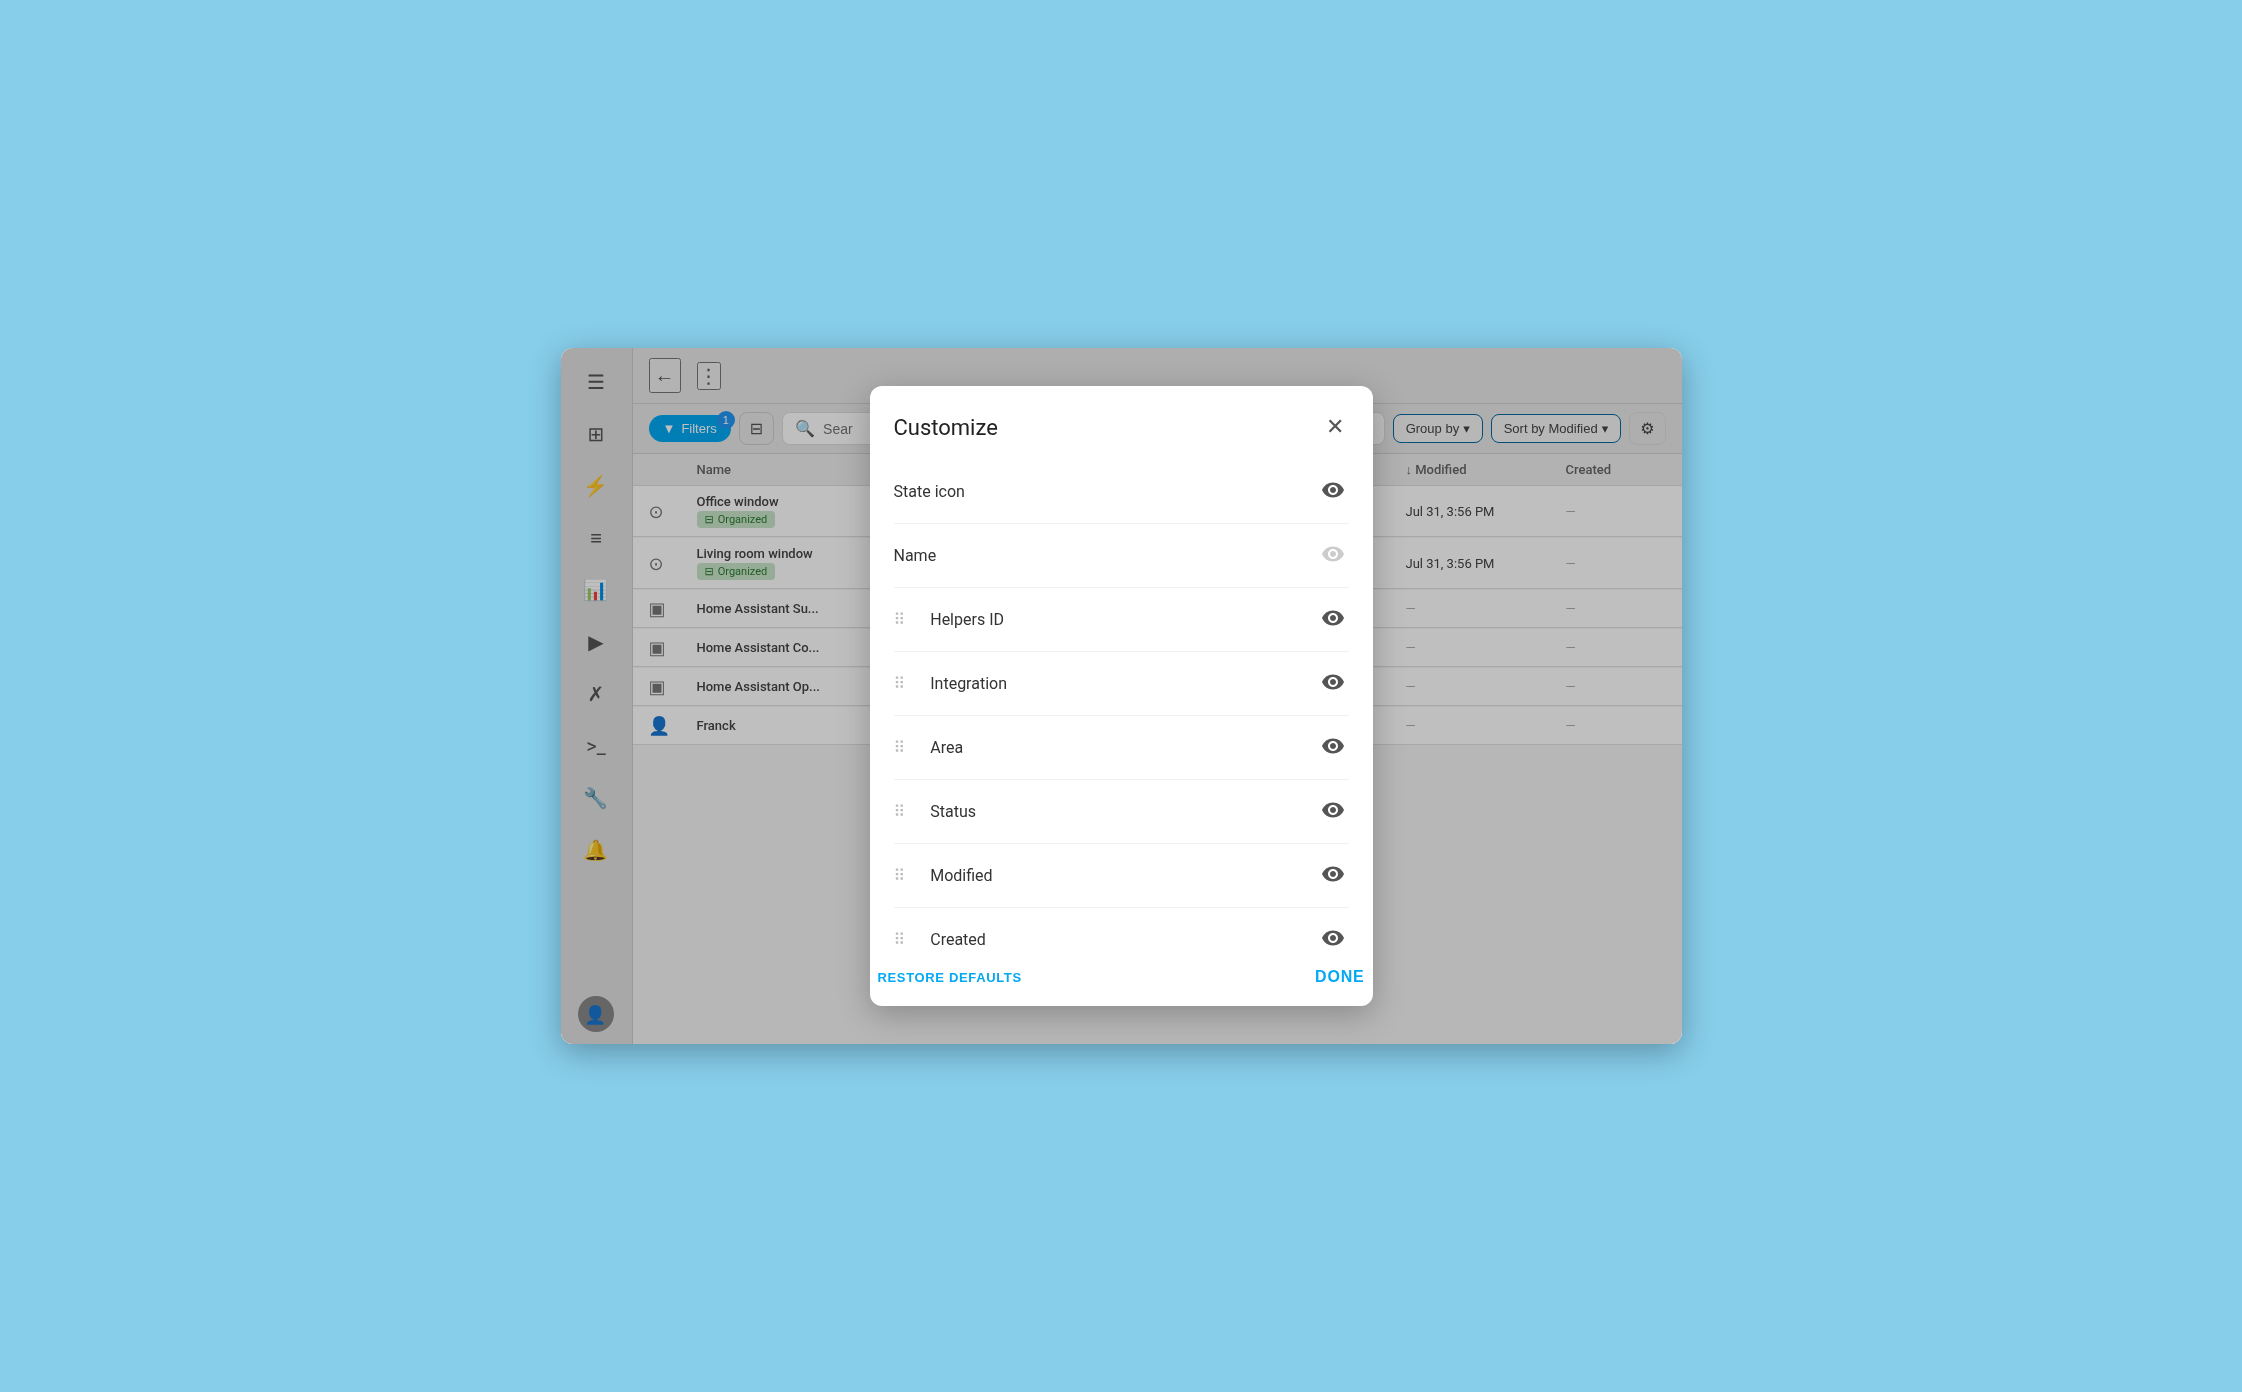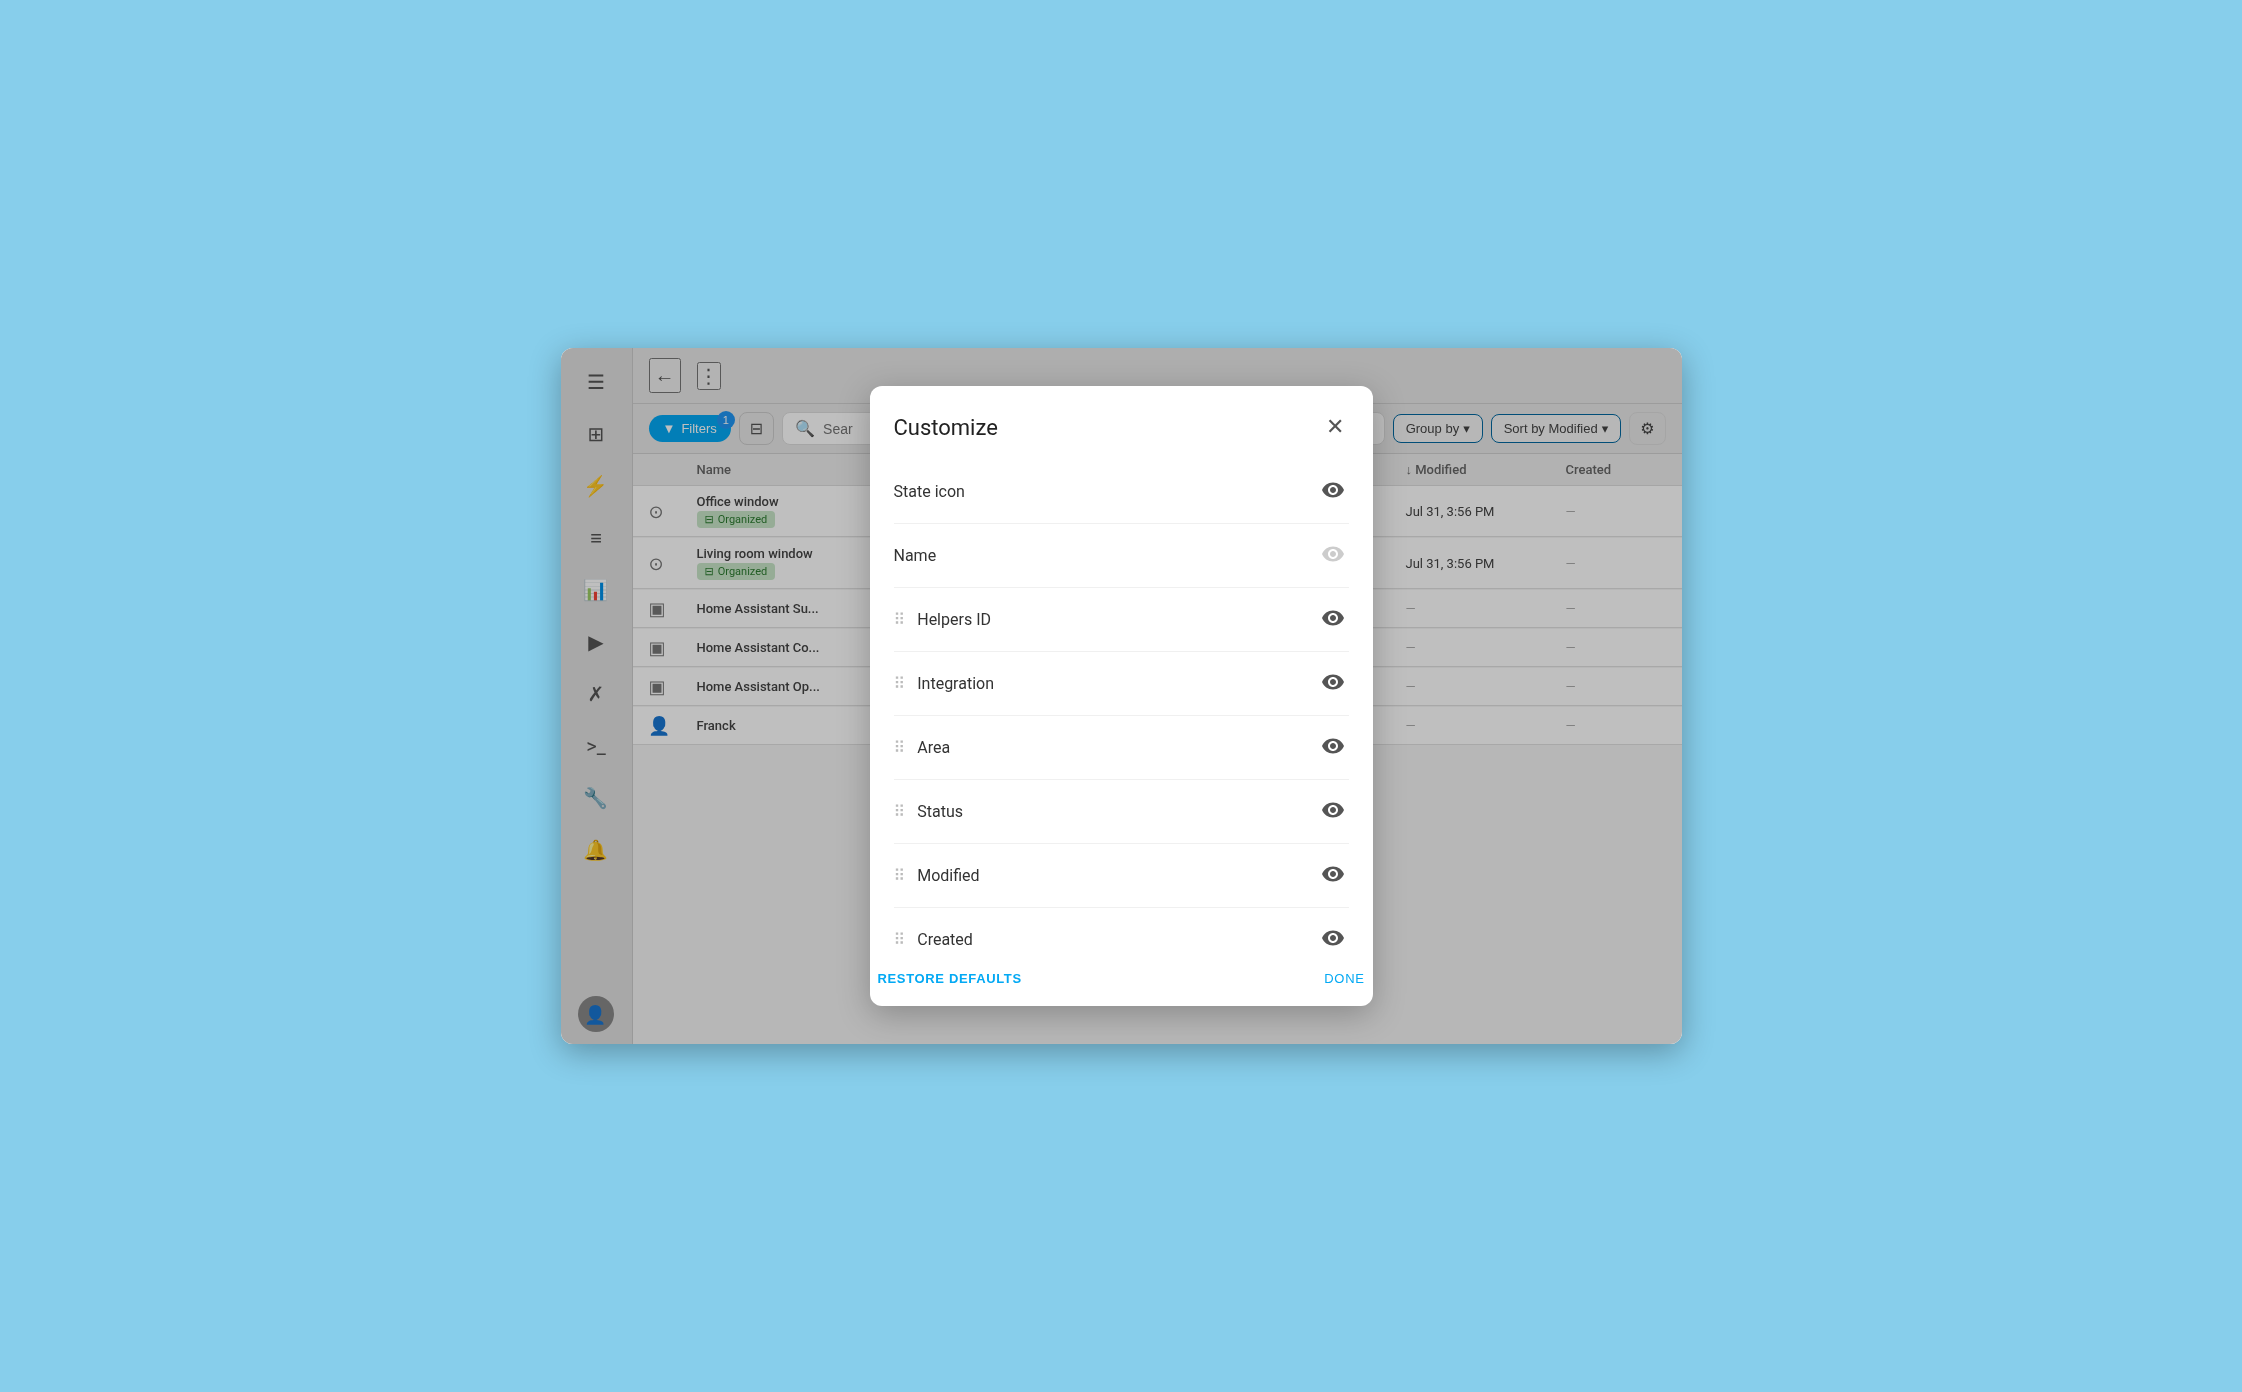--- a/index.html
+++ b/index.html
@@ -275,21 +275,21 @@
     .modal-body {
       flex: 1;
       overflow-y: auto;
       padding: 0 24px;
     }
     .customize-item {
       display: flex;
       align-items: center;
       padding: 14px 0;
       border-bottom: 1px solid #f0f0f0;
-      gap: 12px;
+      gap: 25px;
     }
     .customize-item:last-child { border-bottom: none; }
     .drag-handle {
       color: #bbb;
       font-size: 16px;
       cursor: grab;
     }
     .item-label {
       flex: 1;
       font-size: 16px;
@@ -316,22 +316,22 @@
       font-size: 13px;
       font-weight: 600;
       cursor: pointer;
       letter-spacing: 0.05em;
       text-transform: uppercase;
     }
     .done-btn {
       background: none;
       border: none;
       color: #03a9f4;
-      font-size: 13px;
-      font-weight: 400;
+      font-size: 16px;
+      font-weight: 700;
       cursor: pointer;
       letter-spacing: 0.05em;
       text-transform: uppercase;
     }
   </style>
 </head>
 <body>
 
 <div class="browser-window">
   <div class="app-layout">

